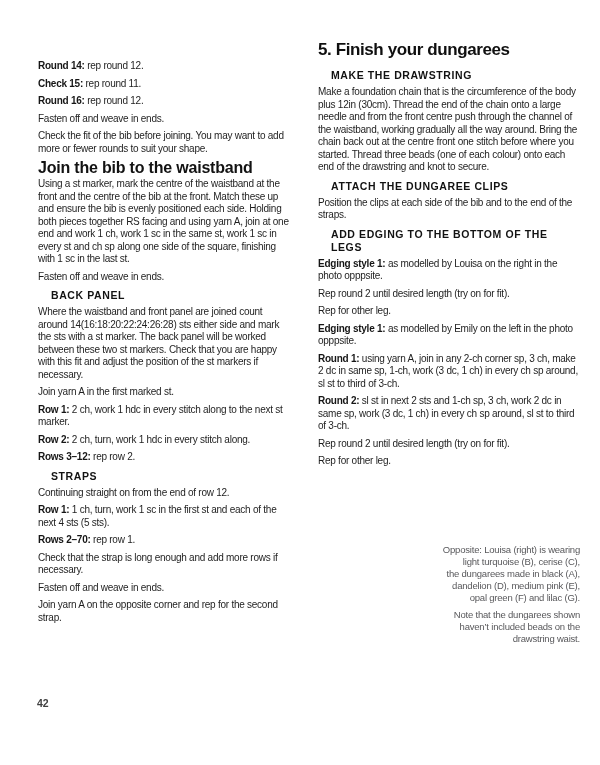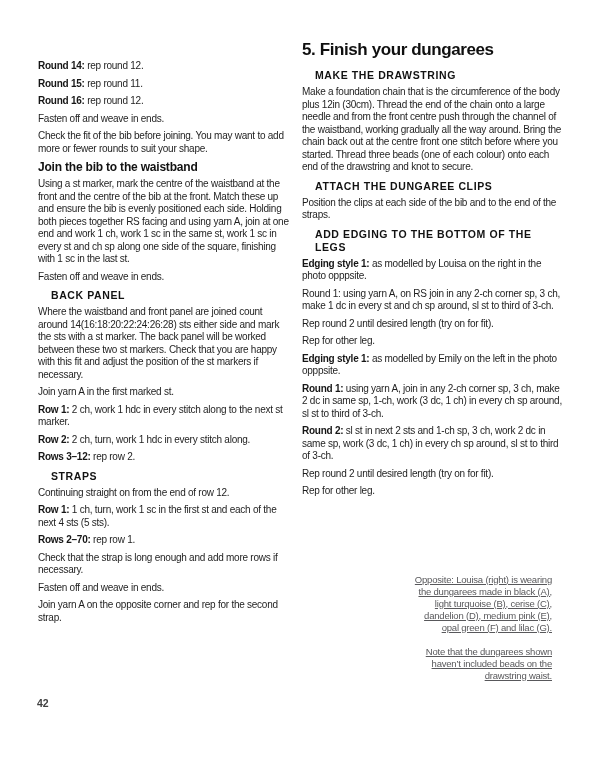--- a/index.html
+++ b/index.html
@@ -6,21 +6,21 @@
   body {
     width: 600px; height: 765px;
     background: #ffffff;
     position: relative;
     font-family: "Liberation Sans", sans-serif;
     color: #1e1e1e;
     overflow: hidden;
   }
   .col { position: absolute; }
   .col-left  { left: 38px;  top: 60px; width: 252px; }
-  .col-right { left: 302px; top: 40px; width: 262px; }
+  .col-right { left: 318px; top: 40px; width: 262px; }
 
   p.body {
     font-size: 10px;
     line-height: 12.5px;
     letter-spacing: -0.25px;
     margin: 0 0 5px 0;
     color: #1e1e1e;
   }
   b.lead { font-weight: bold; color: #161616; }
 
@@ -35,56 +35,56 @@
   h2.caps {
     font-size: 10.5px;
     line-height: 13px;
     font-weight: bold;
     letter-spacing: 0.6px;
     margin: 6px 0 4px 0;
     color: #121212;
     padding-left: 13px;
   }
   h3.sub {
-    font-size: 12px;
+    font-size: 16px;
     line-height: 13px;
     font-weight: bold;
     letter-spacing: -0.2px;
     margin: 6px 0 4px 0;
     color: #121212;
   }
   .col-right h2.caps:first-of-type { margin-top: 0; }
 
   .caption {
     margin-top: 76px;
     text-align: right;
     color: #58585b;
     font-size: 9.5px;
     line-height: 12px;
     letter-spacing: -0.2px;
   }
-  .caption .cap-para { margin: 12px; text-decoration: underline; }
+  .caption .cap-para { margin: 0; }
   .caption .cap-para + .cap-para { margin-top: 5px; }
 
   .pageno {
     position: absolute;
     left: 37px;
     top: 697px;
     font-size: 10.5px;
     font-weight: bold;
     color: #414141;
     letter-spacing: 0;
   }
 </style>
 </head>
 <body>
 
 <div class="col col-left">
   <p class="body"><b class="lead">Round 14:</b><span> rep round 12.</span></p>
-  <p class="body"><b class="lead">Round 15:</b><span> rep round 11.</span></p>
+  <p class="body"><b class="lead">Check 15:</b><span> rep round 11.</span></p>
   <p class="body"><b class="lead">Round 16:</b><span> rep round 12.</span></p>
   <p class="body">Fasten off and weave in ends.</p>
   <p class="body">Check the fit of the bib before joining. You may want to add more or fewer rounds to suit your shape.</p>
   <h3 class="sub">Join the bib to the waistband</h3>
   <p class="body">Using a st marker, mark the centre of the waistband at the front and the centre of the bib at the front. Match these up and ensure the bib is evenly positioned each side. Holding both pieces together RS facing and using yarn A, join at one end and work 1 ch, work 1 sc in the same st, work 1 sc in every st and ch sp along one side of the square, finishing with 1 sc in the last st.</p>
   <p class="body">Fasten off and weave in ends.</p>
   <h2 class="caps">BACK PANEL</h2>
   <p class="body">Where the waistband and front panel are joined count around 14(16:18:20:22:24:26:28) sts either side and mark the sts with a st marker. The back panel will be worked between these two st markers. Check that you are happy with this fit and adjust the position of the st markers if necessary.</p>
   <p class="body">Join yarn A in the first marked st.</p>
   <p class="body"><b class="lead">Row 1:</b><span> 2 ch, work 1 hdc in every stitch along to the next st marker.</span></p>
@@ -100,34 +100,33 @@
 </div>
 
 <div class="col col-right">
   <h1 class="chapter">5. Finish your dungarees</h1>
   <h2 class="caps">MAKE THE DRAWSTRING</h2>
   <p class="body">Make a foundation chain that is the circumference of the body plus 12in (30cm). Thread the end of the chain onto a large needle and from the front centre push through the channel of the waistband, working gradually all the way around. Bring the chain back out at the centre front one stitch before where you started. Thread three beads (one of each colour) onto each end of the drawstring and knot to secure.</p>
   <h2 class="caps">ATTACH THE DUNGAREE CLIPS</h2>
   <p class="body">Position the clips at each side of the bib and to the end of the straps.</p>
   <h2 class="caps">ADD EDGING TO THE BOTTOM OF THE LEGS</h2>
   <p class="body"><b class="lead">Edging style 1:</b><span> as modelled by Louisa on the right in the photo opppsite.</span></p>
-  <p class="body">Round 1: using yarn A, on RS join in any 2-ch corner sp, 3 ch, make 1 dc in every st and ch sp around, sl st to third of 3-ch.</p>
   <p class="body">Rep round 2 until desired length (try on for fit).</p>
   <p class="body">Rep for other leg.</p>
   <p class="body"><b class="lead">Edging style 1:</b><span> as modelled by Emily on the left in the photo opppsite.</span></p>
   <p class="body"><b class="lead">Round 1:</b><span> using yarn A, join in any 2-ch corner sp, 3 ch, make 2 dc in same sp, 1-ch, work (3 dc, 1 ch) in every ch sp around, sl st to third of 3-ch.</span></p>
   <p class="body"><b class="lead">Round 2:</b><span> sl st in next 2 sts and 1-ch sp, 3 ch, work 2 dc in same sp, work (3 dc, 1 ch) in every ch sp around, sl st to third of 3-ch.</span></p>
   <p class="body">Rep round 2 until desired length (try on for fit).</p>
   <p class="body">Rep for other leg.</p>
 
   <div class="caption">
     <div class="cap-para">
       <div>Opposite: Louisa (right) is wearing</div>
+      <div>light turquoise (B), cerise (C),</div>
       <div>the dungarees made in black (A),</div>
-      <div>light turquoise (B), cerise (C),</div>
       <div>dandelion (D), medium pink (E),</div>
       <div>opal green (F) and lilac (G).</div>
     </div>
     <div class="cap-para">
       <div>Note that the dungarees shown</div>
       <div>haven’t included beads on the</div>
       <div>drawstring waist.</div>
     </div>
   </div>
 </div>

